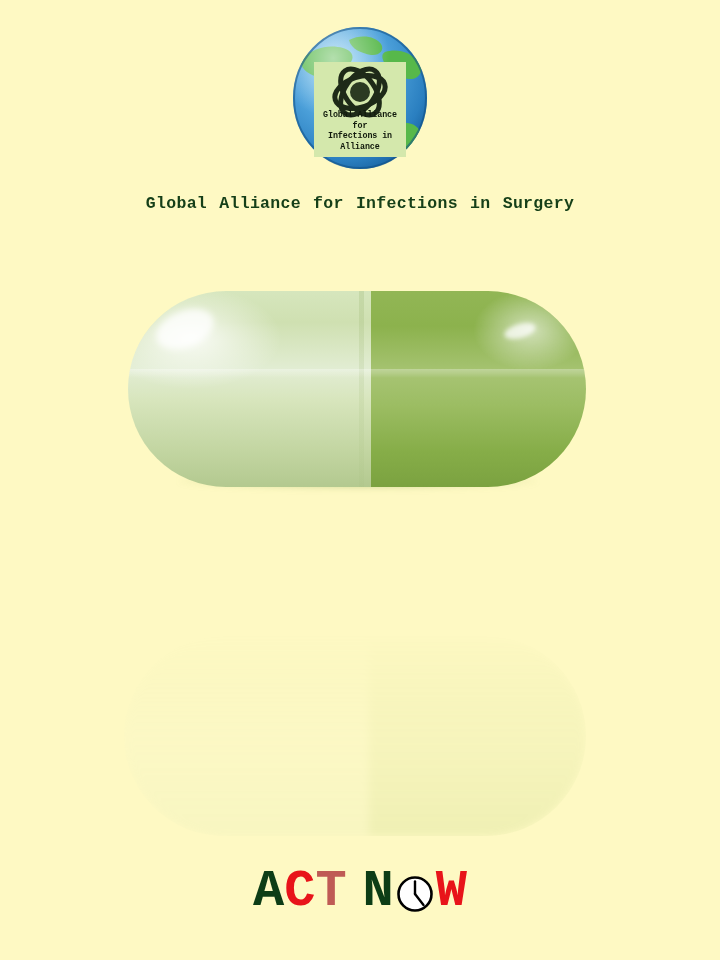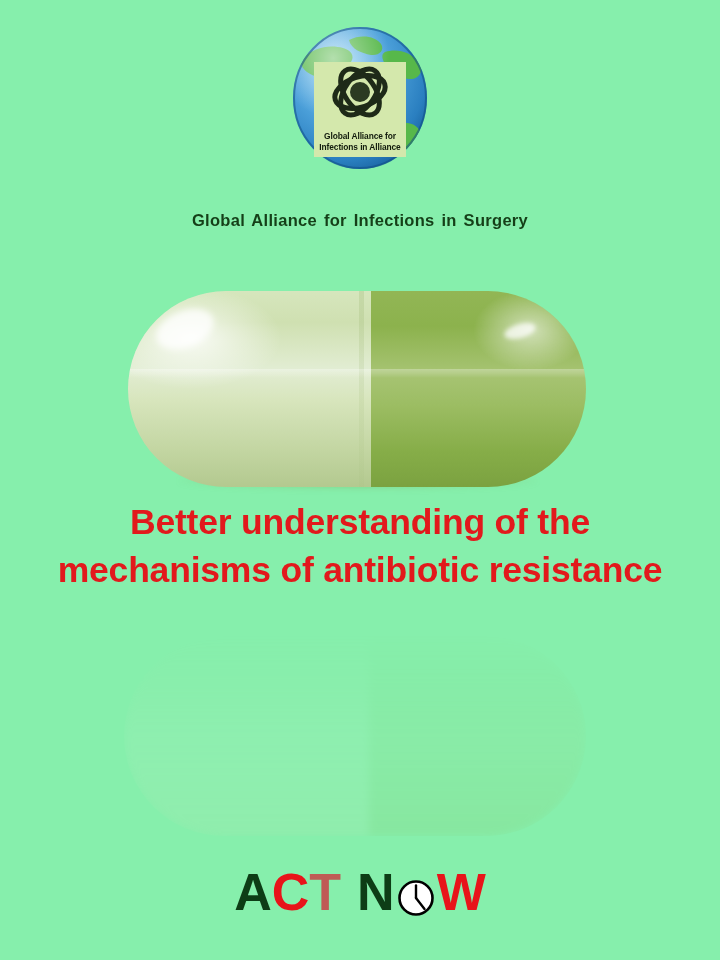--- a/index.html
+++ b/index.html
@@ -13,21 +13,22 @@
   body {
     font-family: "Liberation Sans", sans-serif;
     position: relative;
     overflow: hidden;
   }
 
   .poster {
     position: relative;
     width: 720px;
     height: 960px;
-    background: #86efac;
+    background: #fef9c3;
+    font-family: Liberation Mono, monospace;
   }
 
   
   .logo-block {
     position: absolute;
     top: 22px;
     left: 0;
     width: 720px;
     display: flex;
     justify-content: center;
@@ -78,21 +79,20 @@
     position: absolute;
     top: 194px;
     left: 0;
     width: 720px;
     text-align: center;
     font-size: 16.5px;
     font-weight: bold;
     color: #153f18;
     letter-spacing: 0.3px;
     word-spacing: 2px;
-    margin-top: 17px;
   }
 
   
   .pill-stage {
     position: absolute;
     left: 0;
     top: 268px;
     width: 720px;
     height: 620px;
   }
@@ -344,24 +344,20 @@
       <div class="gloss-b"></div>
     </div>
 
     <div class="pill-reflection">
       <div class="refl-left"></div>
       <div class="refl-right"></div>
     </div>
 
   </div>
 
-  <div class="headline">
-    <span class="l1">Better understanding of the</span>
-    <span class="l2">mechanisms of antibiotic resistance</span>
-  </div>
 
   <div class="actnow">
     <div class="actnow-inner">
       <span class="an-a">A</span>
       <span class="an-c">C</span>
       <span class="an-t">T</span>
       <span class="an-space"></span>
       <span class="an-n">N</span>
       <span class="clock-o">
         <svg viewBox="0 0 40 40" width="40" height="40" aria-hidden="true">

